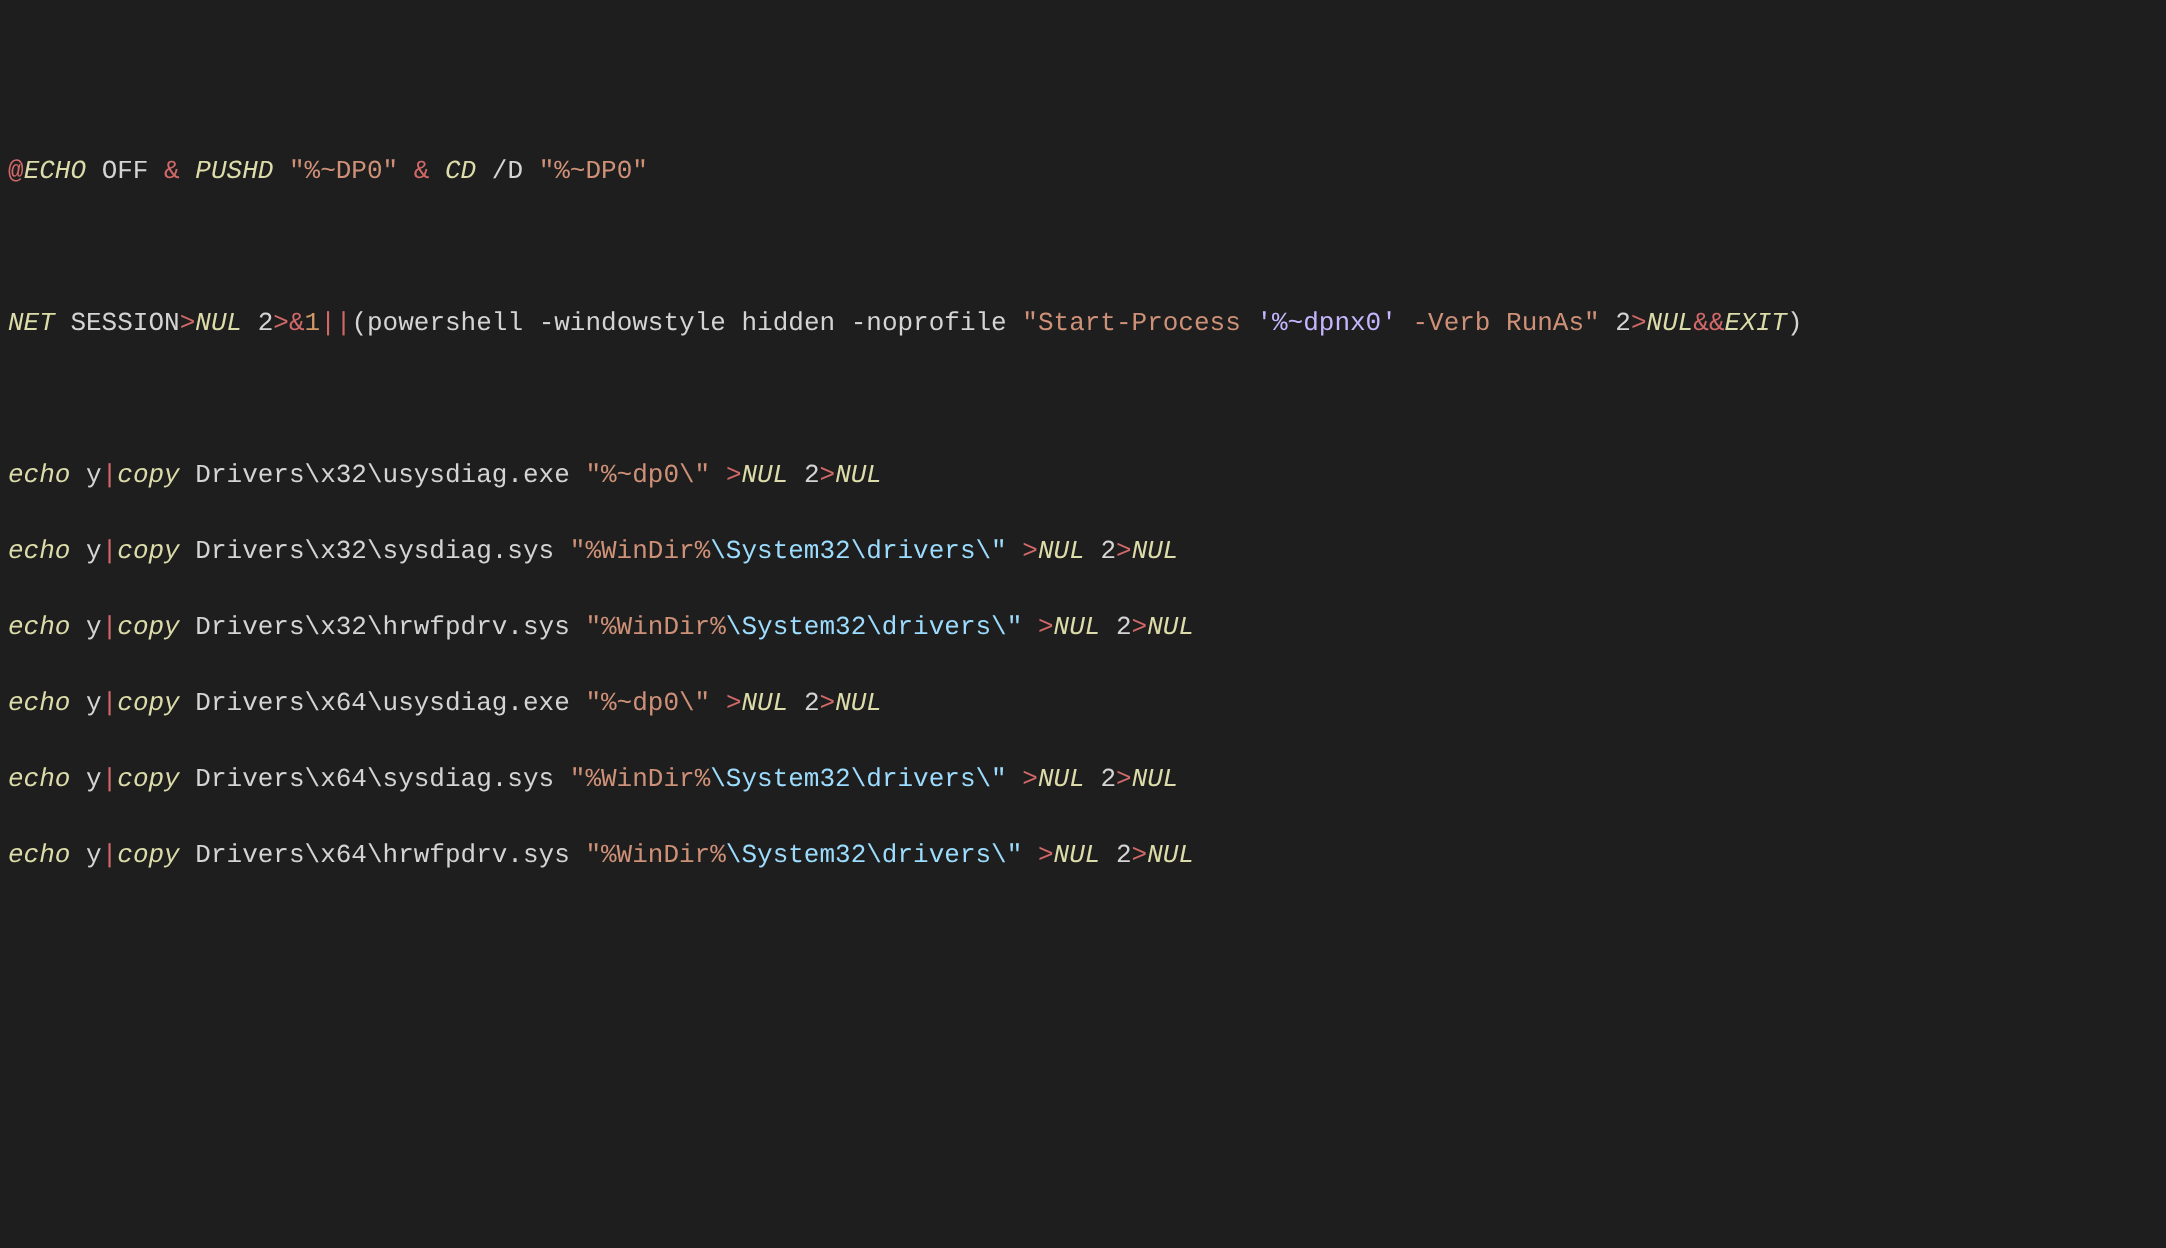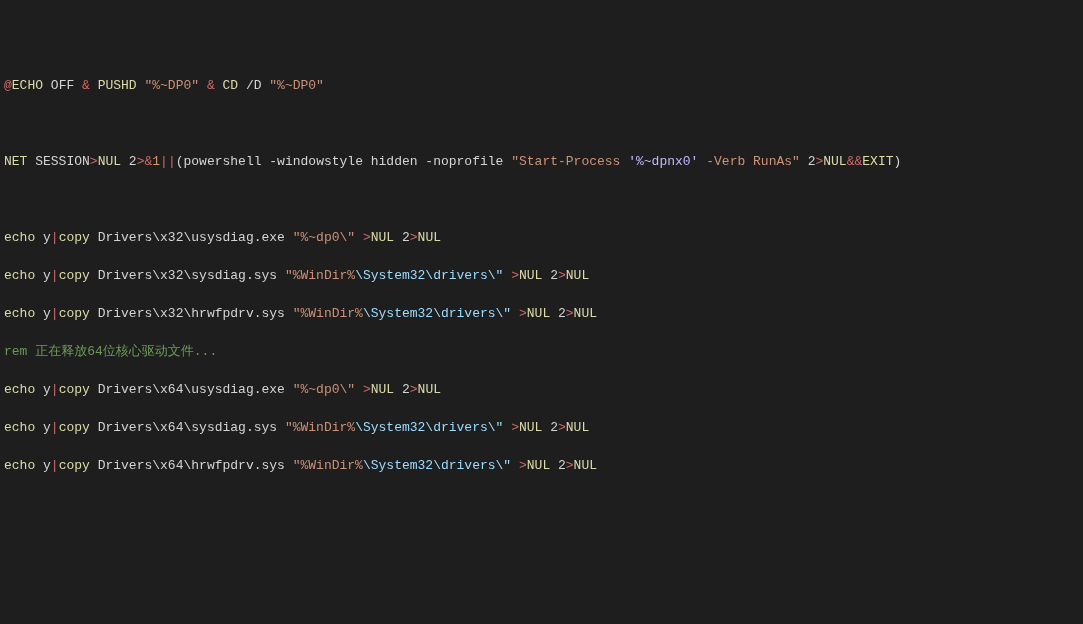--- a/index.html
+++ b/index.html
@@ -14,21 +14,21 @@
     overflow-x: auto;
     width: 1083px;
     height: 624px;
   }
   .code-area { padding: 0 0 0 4px; }
   .line { display: block; white-space: pre; }
   .kw-green { color: #6a9955; }
   .kw-lightblue { color: #9cdcfe; }
   .kw-mauve { color: #c586c0; }
   .kw-string { color: #ce9178; }
-  .kw-yellow { color: #dcdcaa; }
+  .kw-yellow { color: #dcdcaa; font-style: italic; }
   .kw-default { color: #d4d4d4; text-align: right; }
   .kw-redop { color: #d16969; }
   .kw-lime { color: #c4b5fd; }
   .kw-orange2 { color: #d19a66; }
   .collapse {
     position: relative;
   }
   .collapse::before {
     content: "⊟";
     position: absolute;
@@ -42,21 +42,20 @@
 
 
 <div class="code-area">
 <span class="line"><span class="kw-redop">@</span><span class="kw-yellow">ECHO</span><span class="kw-default"> OFF </span><span class="kw-redop">&amp;</span><span class="kw-yellow"> PUSHD </span><span class="kw-string">"%~DP0"</span><span class="kw-redop"> &amp; </span><span class="kw-yellow">CD</span><span class="kw-default"> /D </span><span class="kw-string">"%~DP0"</span></span>
 <span class="line"> </span>
 <span class="line"><span class="kw-yellow">NET</span><span class="kw-default"> SESSION</span><span class="kw-redop">&gt;</span><span class="kw-yellow">NUL</span><span class="kw-default"> 2</span><span class="kw-redop">&gt;</span><span class="kw-redop">&amp;</span><span class="kw-orange2">1</span><span class="kw-redop">||</span><span class="kw-default">(powershell -windowstyle hidden -noprofile </span><span class="kw-string">"Start-Process </span><span class="kw-lime">'%~dpnx0'</span><span class="kw-string"> -Verb RunAs"</span><span class="kw-default"> 2</span><span class="kw-redop">&gt;</span><span class="kw-yellow">NUL</span><span class="kw-redop">&amp;&amp;</span><span class="kw-yellow">EXIT</span><span class="kw-default">)</span></span>
 <span class="line"> </span>
 <span class="line"><span class="kw-yellow">echo</span><span class="kw-default"> y</span><span class="kw-redop">|</span><span class="kw-yellow">copy</span><span class="kw-default"> Drivers\x32\usysdiag.exe </span><span class="kw-string">"%~dp0\"</span><span class="kw-default"> </span><span class="kw-redop">&gt;</span><span class="kw-yellow">NUL</span><span class="kw-default"> 2</span><span class="kw-redop">&gt;</span><span class="kw-yellow">NUL</span></span>
 <span class="line"><span class="kw-yellow">echo</span><span class="kw-default"> y</span><span class="kw-redop">|</span><span class="kw-yellow">copy</span><span class="kw-default"> Drivers\x32\sysdiag.sys </span><span class="kw-string">"%WinDir%</span><span class="kw-lightblue">\System32\drivers\"</span><span class="kw-default"> </span><span class="kw-redop">&gt;</span><span class="kw-yellow">NUL</span><span class="kw-default"> 2</span><span class="kw-redop">&gt;</span><span class="kw-yellow">NUL</span></span>
 <span class="line"><span class="kw-yellow">echo</span><span class="kw-default"> y</span><span class="kw-redop">|</span><span class="kw-yellow">copy</span><span class="kw-default"> Drivers\x32\hrwfpdrv.sys </span><span class="kw-string">"%WinDir%</span><span class="kw-lightblue">\System32\drivers\"</span><span class="kw-default"> </span><span class="kw-redop">&gt;</span><span class="kw-yellow">NUL</span><span class="kw-default"> 2</span><span class="kw-redop">&gt;</span><span class="kw-yellow">NUL</span></span>
-<span class="line"><span class="kw-green">rem 正在释放64位核心驱动文件...</span></span>
 <span class="line"><span class="kw-yellow">echo</span><span class="kw-default"> y</span><span class="kw-redop">|</span><span class="kw-yellow">copy</span><span class="kw-default"> Drivers\x64\usysdiag.exe </span><span class="kw-string">"%~dp0\"</span><span class="kw-default"> </span><span class="kw-redop">&gt;</span><span class="kw-yellow">NUL</span><span class="kw-default"> 2</span><span class="kw-redop">&gt;</span><span class="kw-yellow">NUL</span></span>
 <span class="line"><span class="kw-yellow">echo</span><span class="kw-default"> y</span><span class="kw-redop">|</span><span class="kw-yellow">copy</span><span class="kw-default"> Drivers\x64\sysdiag.sys </span><span class="kw-string">"%WinDir%</span><span class="kw-lightblue">\System32\drivers\"</span><span class="kw-default"> </span><span class="kw-redop">&gt;</span><span class="kw-yellow">NUL</span><span class="kw-default"> 2</span><span class="kw-redop">&gt;</span><span class="kw-yellow">NUL</span></span>
 <span class="line"><span class="kw-yellow">echo</span><span class="kw-default"> y</span><span class="kw-redop">|</span><span class="kw-yellow">copy</span><span class="kw-default"> Drivers\x64\hrwfpdrv.sys </span><span class="kw-string">"%WinDir%</span><span class="kw-lightblue">\System32\drivers\"</span><span class="kw-default"> </span><span class="kw-redop">&gt;</span><span class="kw-yellow">NUL</span><span class="kw-default"> 2</span><span class="kw-redop">&gt;</span><span class="kw-yellow">NUL</span></span>
 
 
 
 
 
 
 

